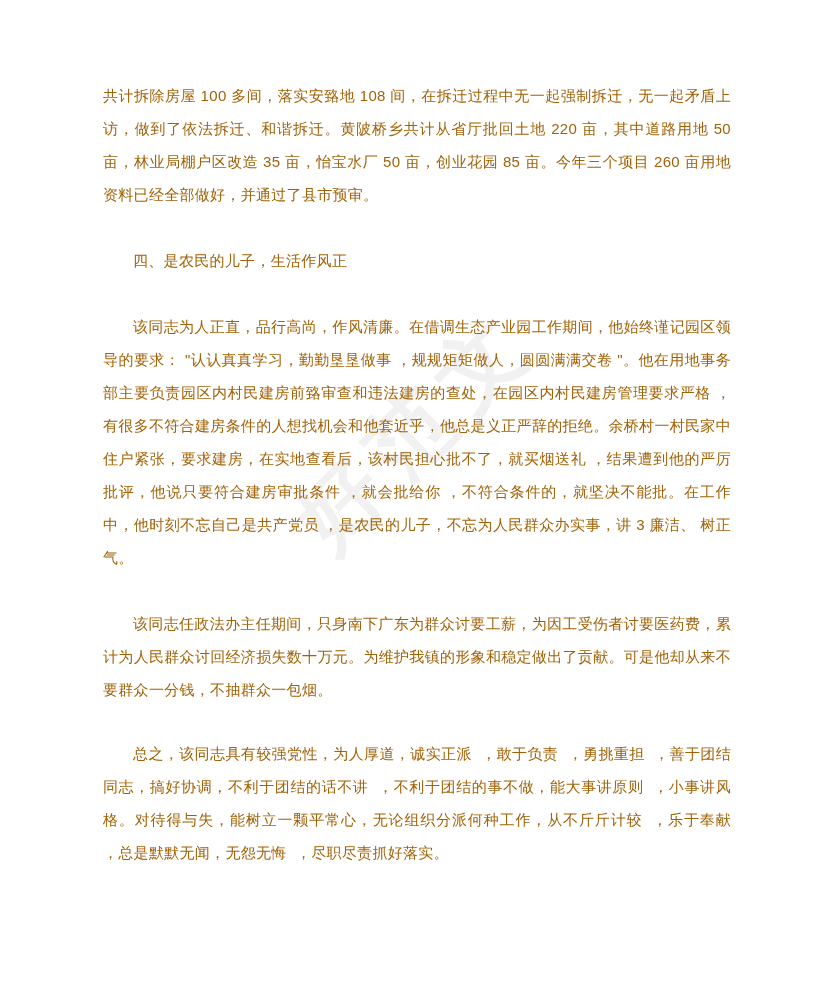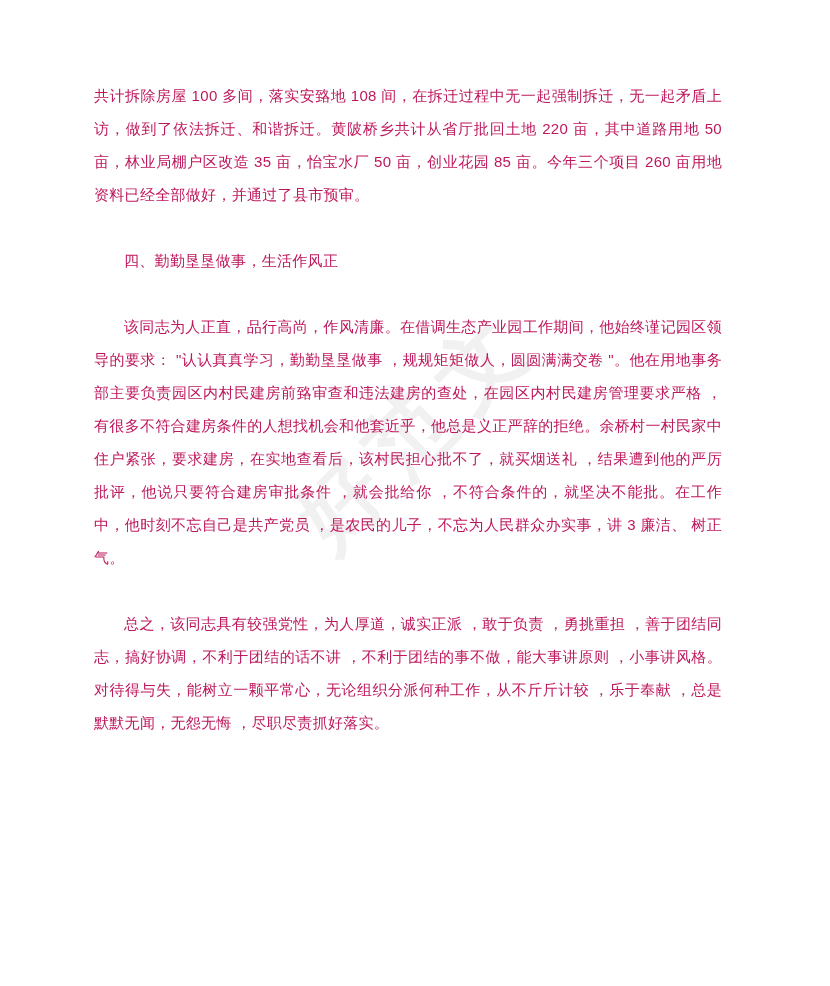--- a/index.html
+++ b/index.html
@@ -28,55 +28,57 @@
     font-size: 84px;
     font-weight: bold;
     color: rgba(0, 0, 0, 0.055);
     letter-spacing: 14px;
     white-space: nowrap;
     pointer-events: none;
     user-select: none;
   }
   .content {
     position: absolute;
-    left: 94px;
+    left: 103px;
     top: 79px;
     width: 628px;
-    color: #be185d;
+    color: #a16207;
     font-size: 15px;
     line-height: 33px;
     text-align: justify;
     letter-spacing: 0.3px;
   }
   .para {
     margin: 0 0 33px 0;
   }
   .para.indent {
     text-indent: 2em;
   }
   .para.heading {
     text-indent: 2em;
   }
   .para:last-child {
     margin-bottom: 16px;
+    font-family: Liberation Mono, monospace;
   }
 </style>
 </head>
 <body>
 
 <div class="page">
 
   <div class="watermark">好范文</div>
 
   <div class="content">
 
     <p class="para">共计拆除房屋 100 多间，落实安臵地 108 间，在拆迁过程中无一起强制拆迁，无一起矛盾上访，做到了依法拆迁、和谐拆迁。黄陂桥乡共计从省厅批回土地 220 亩，其中道路用地 50 亩，林业局棚户区改造 35 亩，怡宝水厂 50 亩，创业花园 85 亩。今年三个项目 260 亩用地资料已经全部做好，并通过了县市预审。</p>
 
-    <p class="para heading">四、勤勤垦垦做事，生活作风正</p>
+    <p class="para heading">四、是农民的儿子，生活作风正</p>
 
     <p class="para indent">该同志为人正直，品行高尚，作风清廉。在借调生态产业园工作期间，他始终谨记园区领导的要求： "认认真真学习，勤勤垦垦做事 ，规规矩矩做人，圆圆满满交卷 "。他在用地事务部主要负责园区内村民建房前臵审查和违法建房的查处，在园区内村民建房管理要求严格 ，有很多不符合建房条件的人想找机会和他套近乎，他总是义正严辞的拒绝。余桥村一村民家中住户紧张，要求建房，在实地查看后，该村民担心批不了，就买烟送礼 ，结果遭到他的严厉批评，他说只要符合建房审批条件 ，就会批给你 ，不符合条件的，就坚决不能批。在工作中，他时刻不忘自己是共产党员 ，是农民的儿子，不忘为人民群众办实事，讲 3 廉洁、 树正气。</p>
 
+    <p class="para indent">该同志任政法办主任期间，只身南下广东为群众讨要工薪，为因工受伤者讨要医药费，累计为人民群众讨回经济损失数十万元。为维护我镇的形象和稳定做出了贡献。可是他却从来不要群众一分钱，不抽群众一包烟。</p>
 
     <p class="para indent">总之，该同志具有较强党性，为人厚道，诚实正派 ，敢于负责 ，勇挑重担 ，善于团结同志，搞好协调，不利于团结的话不讲 ，不利于团结的事不做，能大事讲原则 ，小事讲风格。对待得与失，能树立一颗平常心，无论组织分派何种工作，从不斤斤计较 ，乐于奉献 ，总是默默无闻，无怨无悔 ，尽职尽责抓好落实。</p>
 
   </div>
 
 </div>
 
 </body></html>

